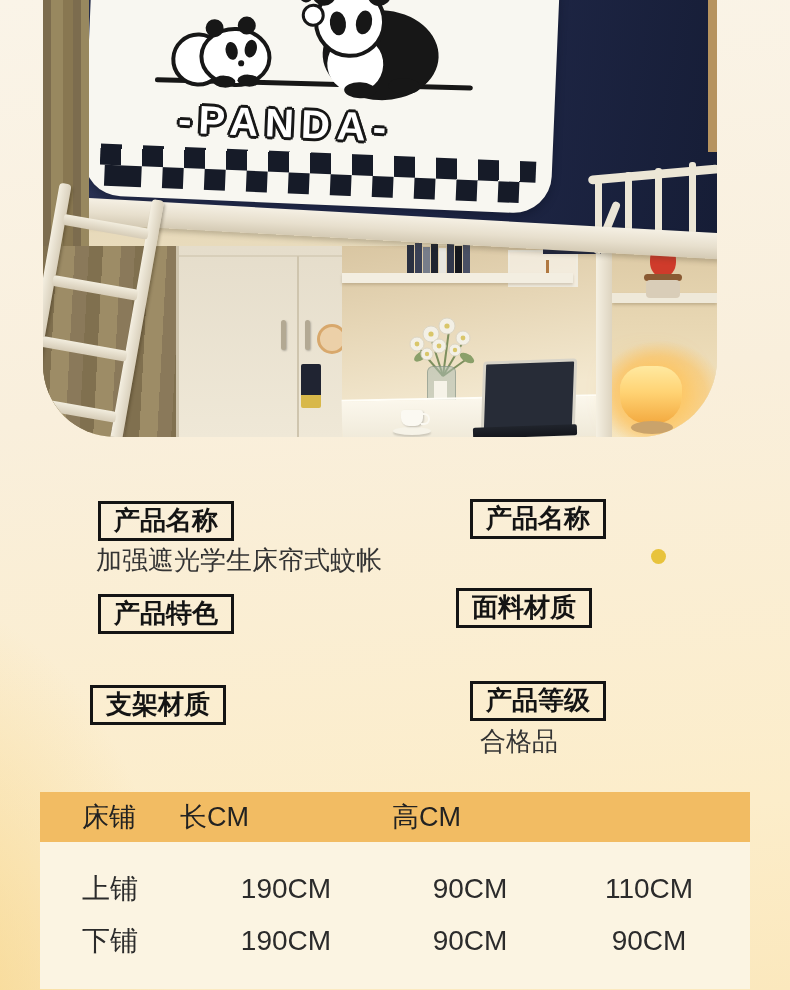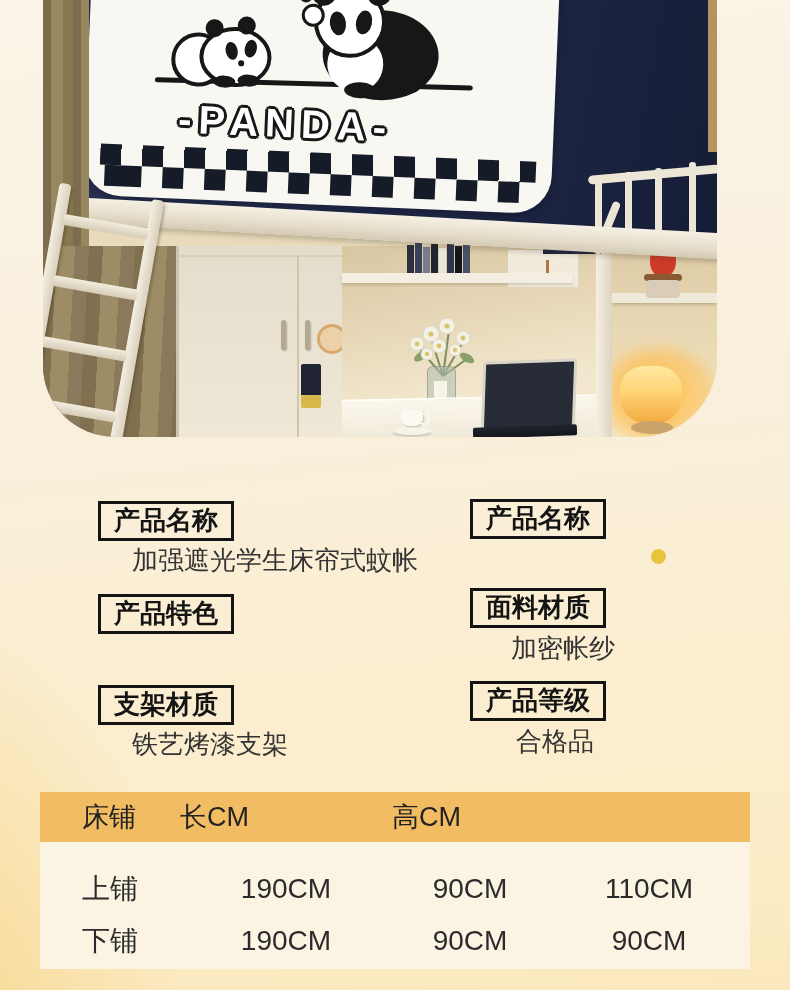--- a/index.html
+++ b/index.html
@@ -120,25 +120,25 @@
         border-radius:40% 40% 46% 46%;box-shadow:0 0 22px 8px rgba(255,190,80,.55);}
   .lamp-base{position:absolute;left:588px;top:421px;width:42px;height:13px;border-radius:50%;
         background:#caa36b;}
   
   .navy-sliver{position:absolute;left:500px;top:240px;width:58px;height:14px;background:#1d2440;}
 
   
   .spec{position:absolute;}
   .spec-label{display:inline-block;border:3px solid #141414;padding:2px 13px;
         font-size:26px;font-weight:bold;color:#141414;background:transparent;line-height:1.15;}
-  .spec-value{position:absolute;font-size:26px;color:#333;white-space:nowrap;margin-left:36px;}
+  .spec-value{position:absolute;font-size:26px;color:#333;white-space:nowrap;}
   .dot{position:absolute;left:651px;top:549px;width:15px;height:15px;border-radius:50%;background:#e8c33c;}
 
   
-  .size-table{position:absolute;left:40px;top:792px;width:710px;height:177px;background:#fbf4e2;}
+  .size-table{position:absolute;left:40px;top:792px;width:710px;height:197px;background:#fbf4e2;}
   .st-header{display:grid;grid-template-columns:140px 212px 156px 202px;align-items:center;
         height:50px;background:#f2bc63;font-size:27px;color:#222;font-weight:500;}
   .st-header .c0{padding-left:42px;text-align:left;}
   .st-header div{text-align:left;}
   .st-body{padding-top:16px;}
   .st-row{display:grid;grid-template-columns:140px 212px 156px 202px;align-items:center;
         height:52px;font-size:28px;color:#2b2b2b;}
   .st-row .c0{padding-left:42px;text-align:left;}
   .st-row div{text-align:center;margin-top:9px;}
 </style>
@@ -288,34 +288,32 @@
 
   <div class="spec" style="left:98px;top:501px">
     <span class="spec-label">产品名称</span>
   </div>
   <div class="spec-value" style="left:96px;top:543px">加强遮光学生床帘式蚊帐</div>
 
   <div class="spec" style="left:98px;top:594px">
     <span class="spec-label">产品特色</span>
   </div>
 
-  <div class="spec" style="left:98px;top:685px">
+  <div class="spec" style="left:90px;top:685px">
     <span class="spec-label">支架材质</span>
   </div>
-  <div class="spec-value" style="left:96px;top:727px">铁艺烤漆支架</div>
 
   <div class="spec" style="left:470px;top:499px">
     <span class="spec-label">产品名称</span>
   </div>
   <div class="dot"></div>
 
-  <div class="spec" style="left:470px;top:588px">
+  <div class="spec" style="left:456px;top:588px">
     <span class="spec-label">面料材质</span>
   </div>
-  <div class="spec-value" style="left:475px;top:631px">加密帐纱</div>
 
   <div class="spec" style="left:470px;top:681px">
     <span class="spec-label">产品等级</span>
   </div>
   <div class="spec-value" style="left:480px;top:724px">合格品</div>
 
   <div class="size-table">
     <div class="st-header">
       <div class="c0">床铺</div>
       <div>长CM</div>

